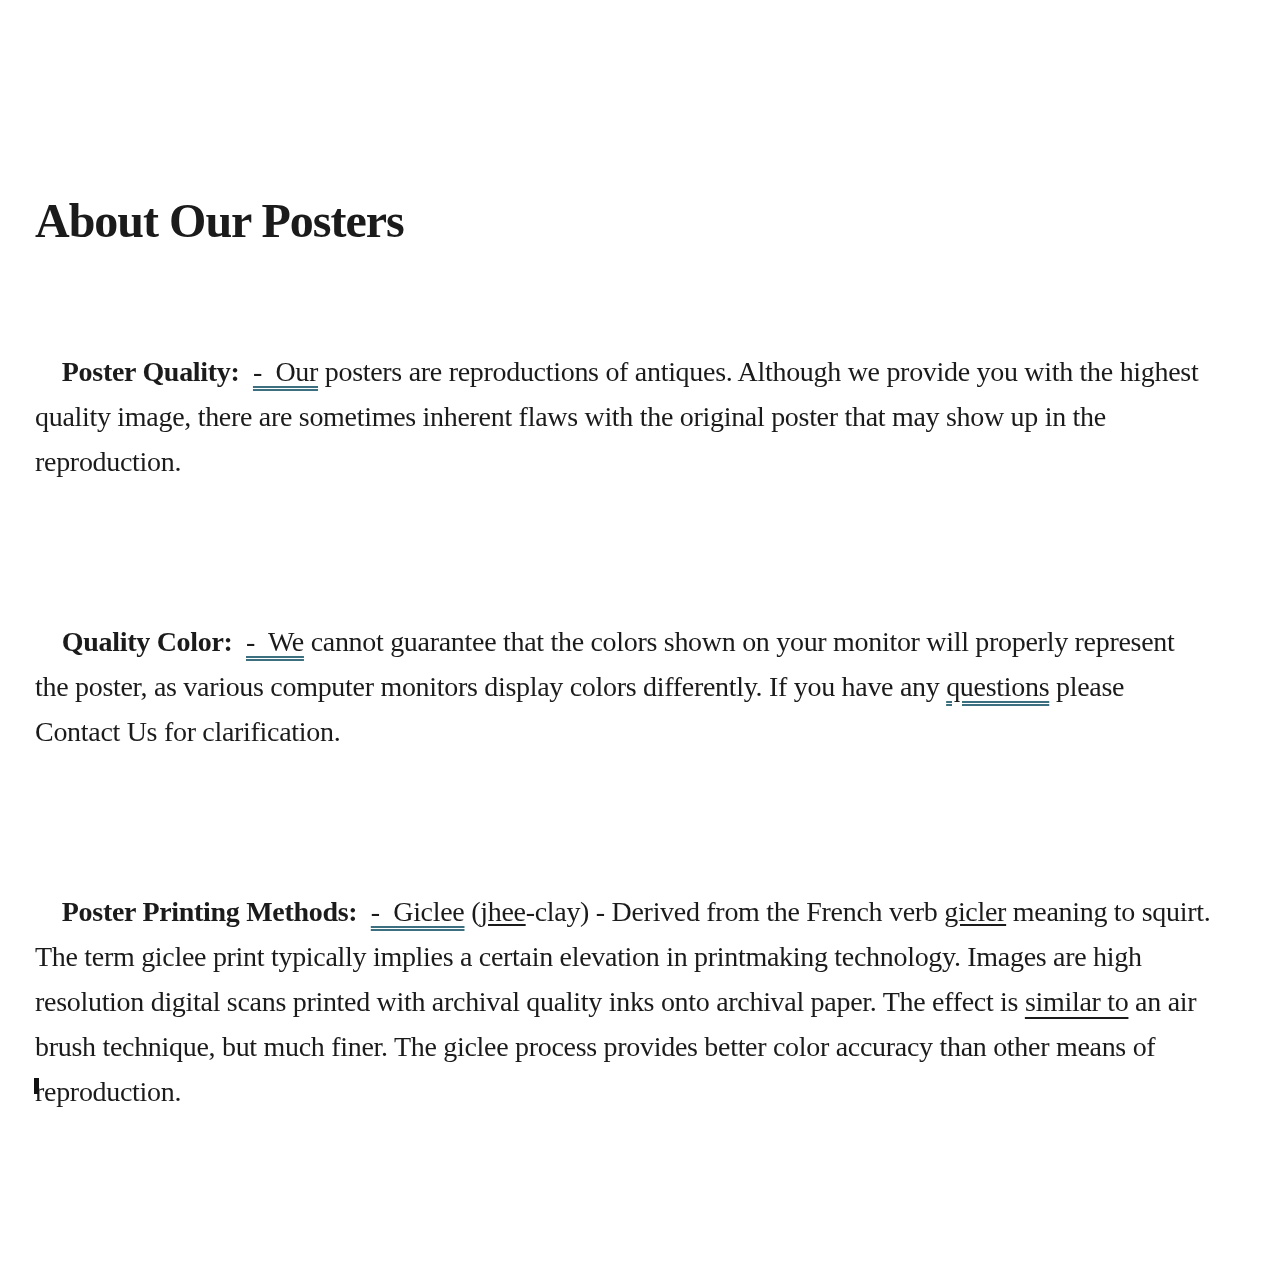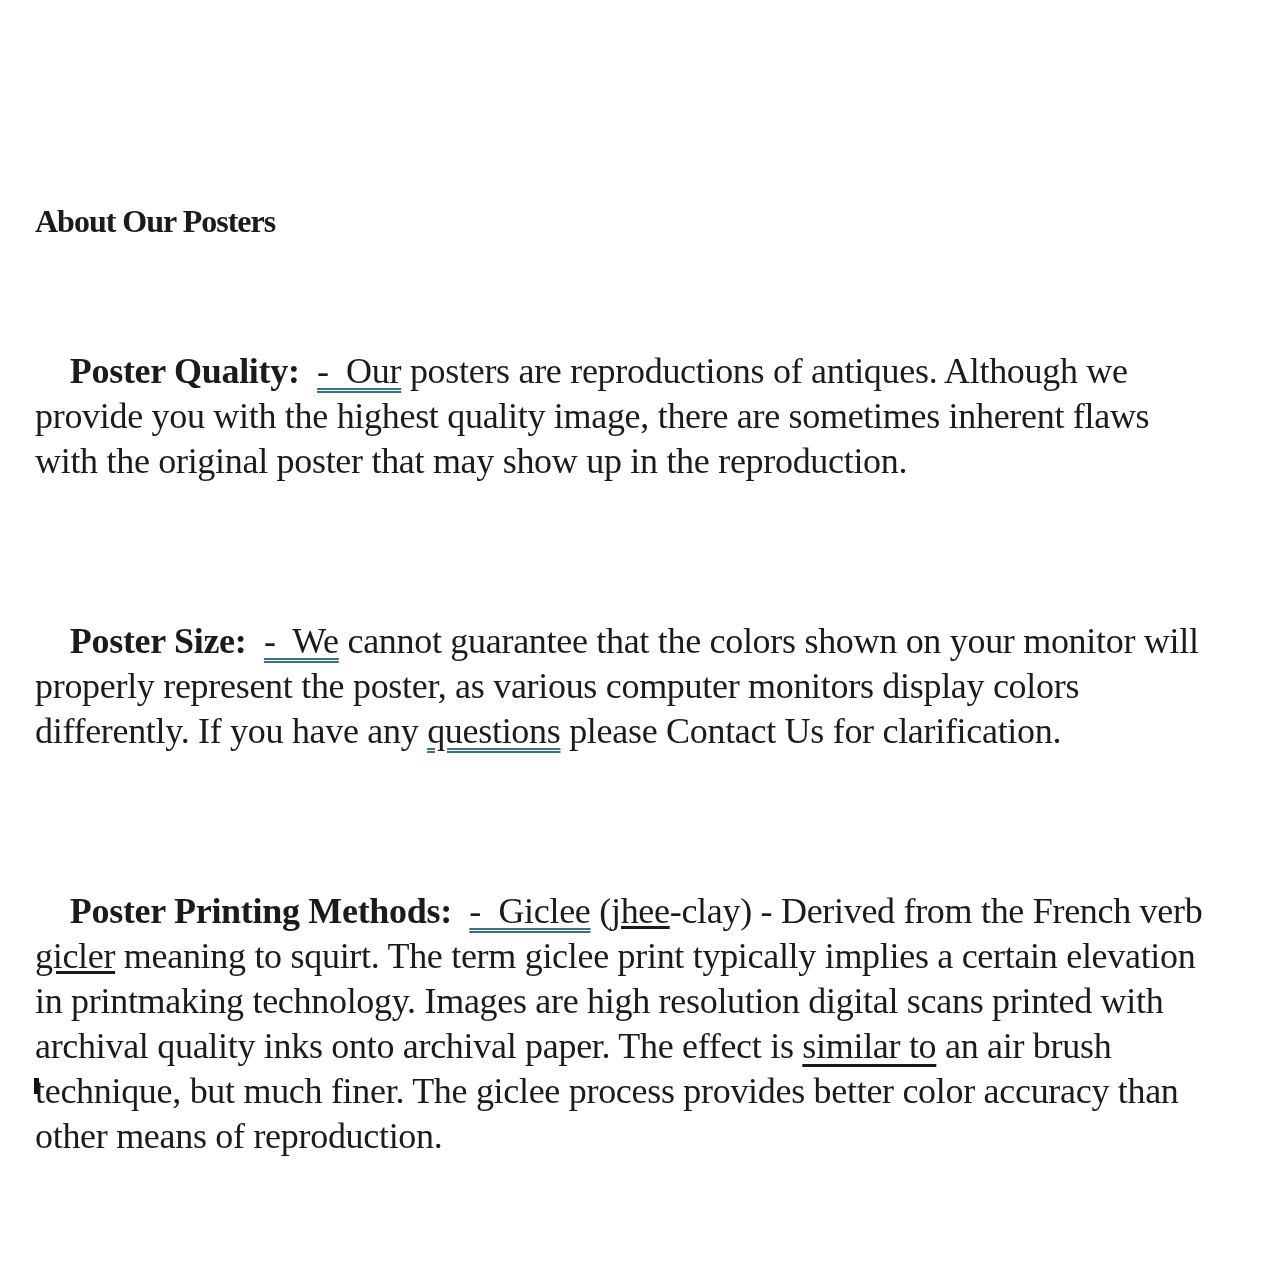--- a/index.html
+++ b/index.html
@@ -13,30 +13,30 @@
     overflow: hidden;
     position: relative;
     font-family: "Liberation Serif", "DejaVu Serif", serif;
     color: #1b1b1b;
   }
   .page {
     padding: 0 35px;
   }
   .doc-heading {
     margin: 196px 0 0 0;
-    font-size: 32px;
+    font-size: 48px;
     line-height: 50px;
     font-weight: bold;
     letter-spacing: -1px;
     white-space: pre-wrap;
   }
   p.doc-para {
     width: 1177px;
     margin: 45px 0 0 0;
-    font-size: 36px;
+    font-size: 28px;
     line-height: 45px;
     letter-spacing: -0.3px;
     white-space: pre-wrap;
   }
   p.doc-para.first {
     margin-top: 58px;
   }
   .bold-label {
     font-weight: bold;
   }
@@ -77,21 +77,21 @@
 
 <div class="page">
 
   <h1 class="doc-heading">About Our Posters</h1>
 
   <p class="doc-para first">
     <span class="bold-label">Poster Quality:  </span><span class="fmt-double">-  Our</span><span> posters are reproductions of antiques. Although we provide you with the highest quality image, there are sometimes inherent flaws with the original poster that may show up in the reproduction.</span>
   </p>
 
   <p class="doc-para">
-    <span class="bold-label">Poster Size:  </span><span class="fmt-double">-  We</span><span> cannot guarantee that the colors shown on your monitor will properly represent the poster, as various computer monitors display colors differently. If you have any </span><span class="fmt-double">questions</span><span> please Contact Us for clarification.</span>
+    <span class="bold-label">Quality Color:  </span><span class="fmt-double">-  We</span><span> cannot guarantee that the colors shown on your monitor will properly represent the poster, as various computer monitors display colors differently. If you have any </span><span class="fmt-double">questions</span><span> please Contact Us for clarification.</span>
   </p>
 
 
   <p class="doc-para">
     <span class="bold-label">Poster Printing Methods:  </span><span class="fmt-double">-  Giclee</span><span> (</span><span class="spell-wavy">jhee</span><span>-clay) - Derived from the French verb </span><span class="spell-wavy">gicler</span><span> meaning to squirt. The term giclee print typically implies a certain elevation in printmaking technology. Images are high resolution digital scans printed with archival quality inks onto archival paper. The effect is </span><span class="grammar-dotted">similar to</span><span> an air brush technique, but much finer. The giclee process provides better color accuracy than other means of reproduction.</span>
   </p>
 
 </div>
 
 <div class="text-cursor"></div>

